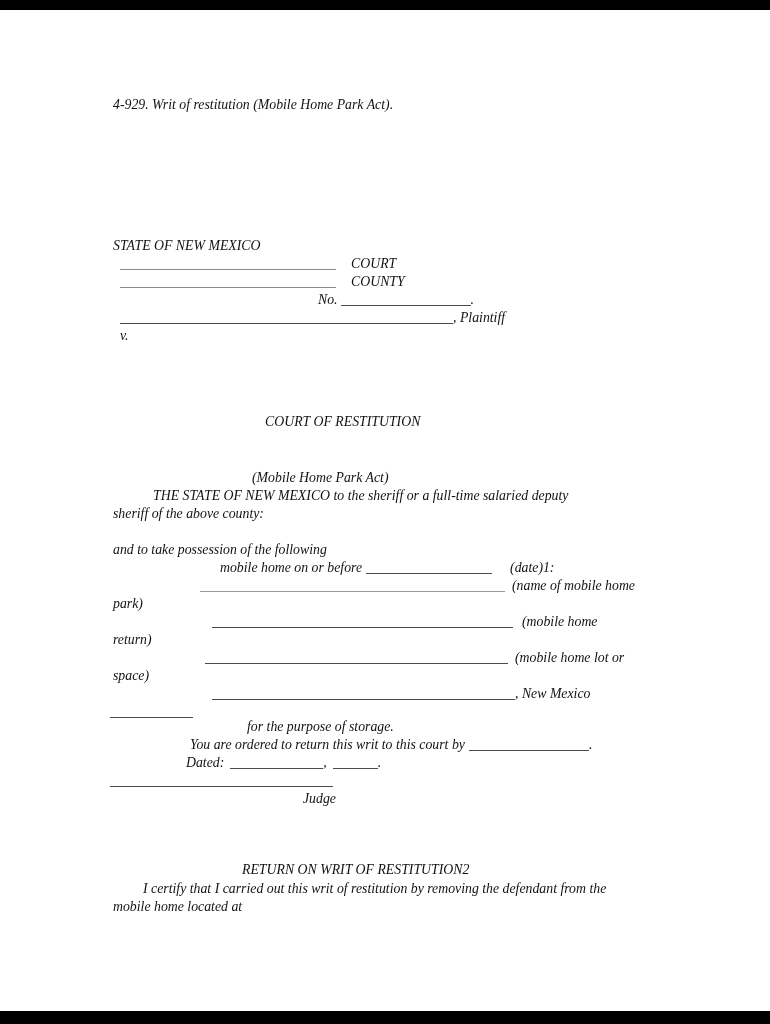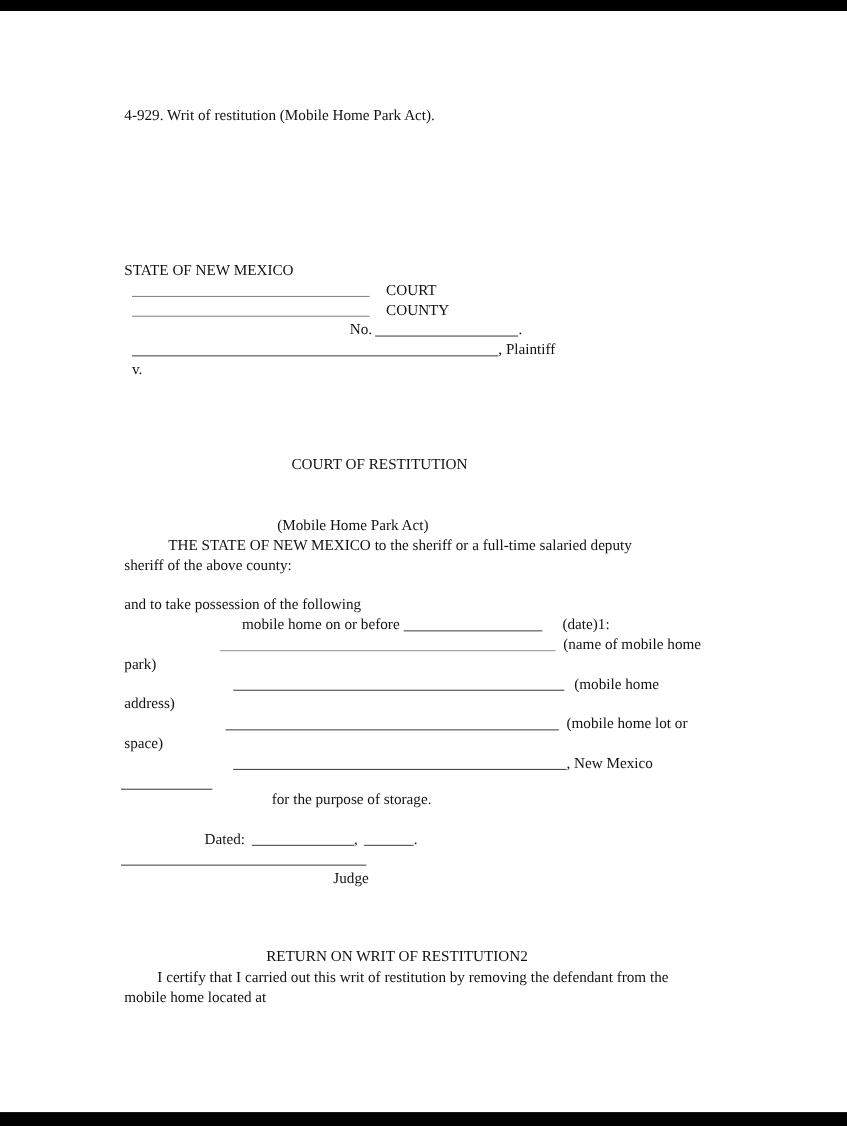--- a/index.html
+++ b/index.html
@@ -5,20 +5,21 @@
   html, body { margin: 0; padding: 0; background: #ffffff; }
   .page {
     position: relative;
     width: 770px;
     height: 1024px;
     background: #ffffff;
     overflow: hidden;
     font-family: "Liberation Serif", "DejaVu Serif", serif;
     font-size: 13.8px;
     color: #121212;
+    font-style: italic;
   }
   .bar { position: absolute; left: 0; width: 770px; background: #000000; }
   .bar-top { top: 0; height: 10px; }
   .bar-bottom { bottom: 0; height: 13px; }
 
   .line { position: absolute; white-space: nowrap; line-height: 17px; }
 
   .blank {
     display: inline-block;
     height: 13px;
@@ -83,37 +84,40 @@
   </div>
 
   <div class="line" style="left:200px; top:577px">
     <span class="blank faint w305"></span><span class="ml7">(name of mobile home</span>
   </div>
   <div class="line" style="left:113px; top:595px">park)</div>
 
   <div class="line" style="left:212px; top:613px">
     <span class="blank w301"></span><span class="ml9">(mobile home</span>
   </div>
-  <div class="line" style="left:113px; top:631px">address)</div>
+  <div class="line" style="left:113px; top:631px">return)</div>
 
   <div class="line" style="left:205px; top:649px">
     <span class="blank w303"></span><span class="ml7">(mobile home lot or</span>
   </div>
   <div class="line" style="left:113px; top:667px">space)</div>
 
   <div class="line" style="left:212px; top:685px">
     <span class="blank w303"></span><span>, New Mexico</span>
   </div>
 
   <div class="line" style="left:110px; top:703px">
     <span class="blank w83"></span>
   </div>
 
   <div class="line" style="left:247px; top:718px">for the purpose of storage.</div>
 
+  <div class="line" style="left:190px; top:736px">
+    <span>You are ordered to return this writ to this court by</span><span class="blank w120 ml4"></span><span>.</span>
+  </div>
 
   <div class="line" style="left:186px; top:754px">
     <span>Dated:</span><span class="blank w93 ml6"></span><span>,</span><span class="blank w45 ml6"></span><span>.</span>
   </div>
 
   <div class="line" style="left:110px; top:772px">
     <span class="blank w223"></span>
   </div>
 
   <div class="line" style="left:303px; top:790px">Judge</div>

